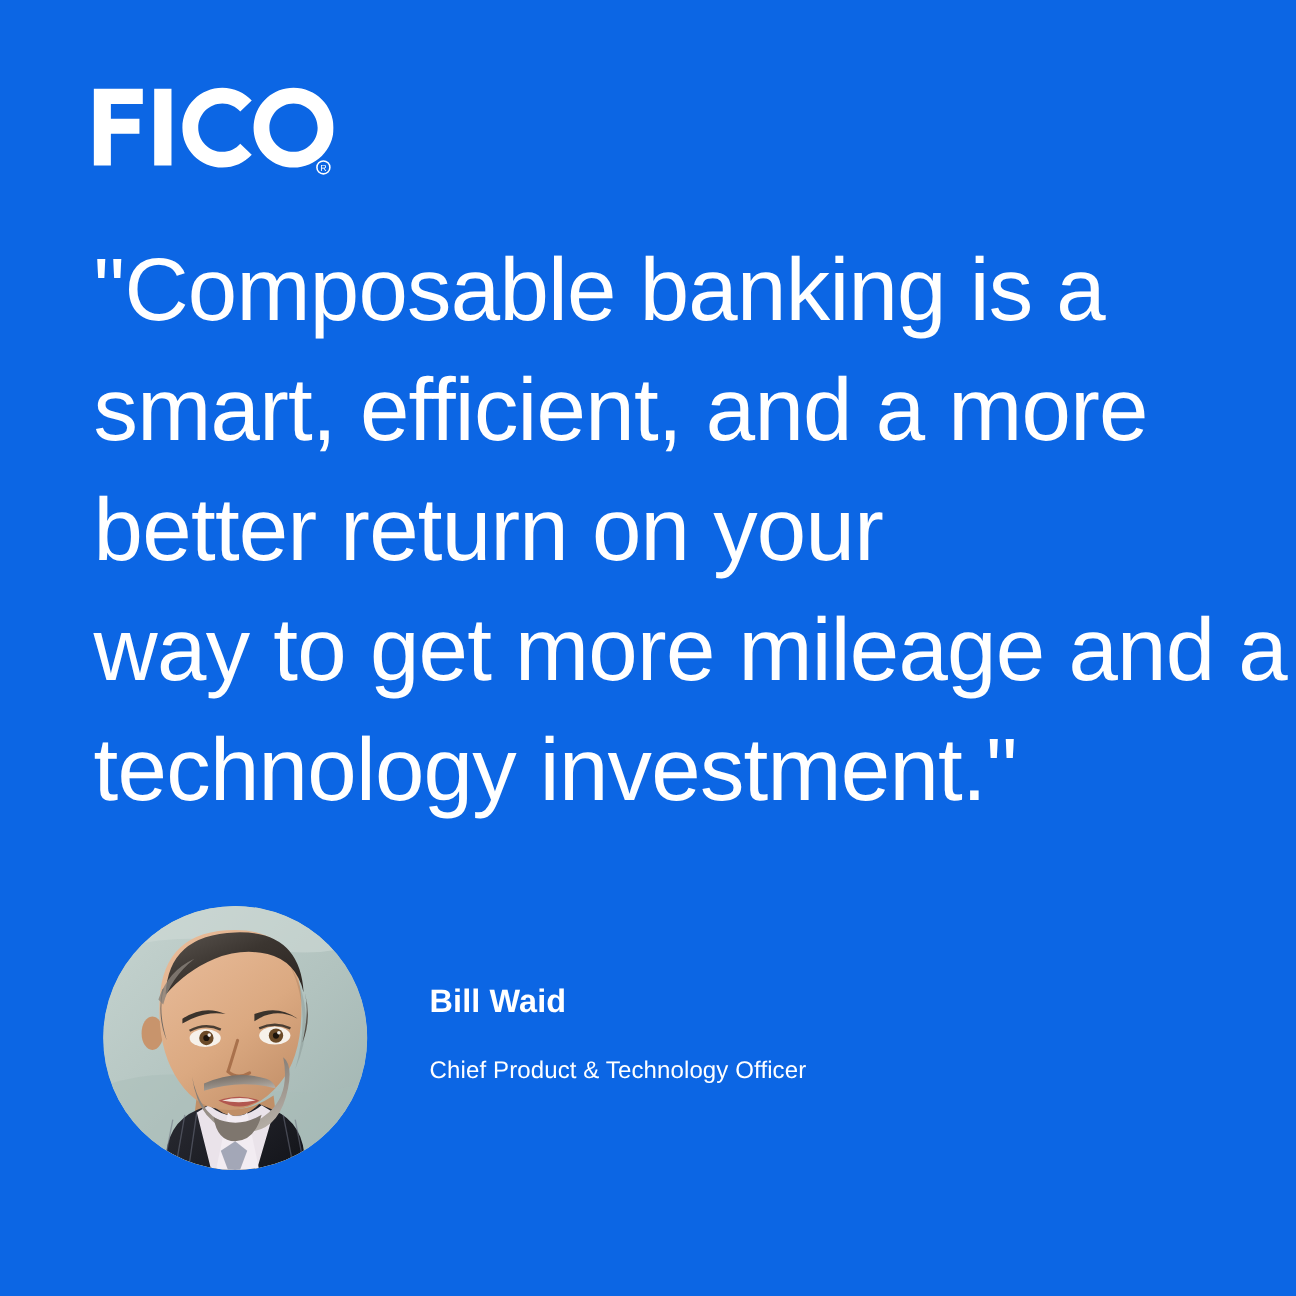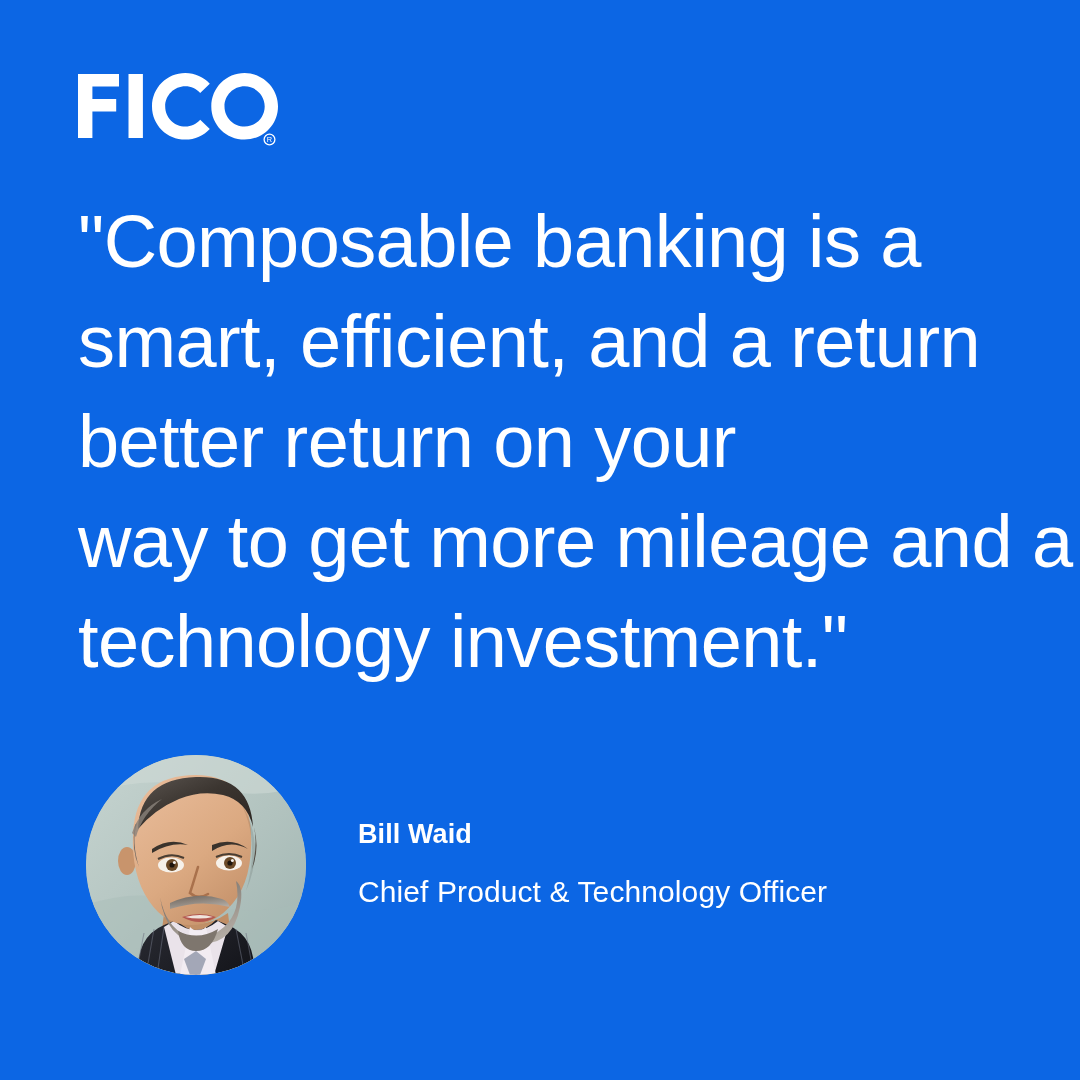--- a/index.html
+++ b/index.html
@@ -82,21 +82,21 @@
   .person-name {
     color: #ffffff;
     font-size: 27px;
     font-weight: bold;
     letter-spacing: 0.1px;
     line-height: 34px;
     white-space: nowrap;
   }
   .person-title {
     color: #ffffff;
-    font-size: 30px;
+    font-size: 20px;
     font-weight: 500;
     letter-spacing: 0.1px;
     line-height: 34px;
     margin-top: 24px;
     white-space: nowrap;
   }
 </style>
 </head>
 <body>
 
@@ -117,21 +117,21 @@
 
       <g>
         <circle cx="191.5" cy="67.5" r="5.4" fill="none" stroke="#ffffff" stroke-width="1.3"></circle>
         <text x="191.5" y="70.4" text-anchor="middle" font-family="Liberation Sans, sans-serif" font-size="7.4" fill="#ffffff">R</text>
       </g>
     </svg>
   </div>
 
   <div class="quote-block">
     <div class="quote-line">"Composable banking is a</div>
-    <div class="quote-line">smart, efficient, and a return</div>
+    <div class="quote-line">smart, efficient, and a more</div>
     <div class="quote-line">better return on your</div>
     <div class="quote-line">way to get more mileage and a</div>
     <div class="quote-line">technology investment."</div>
   </div>
 
   <div class="attribution">
 
     <div class="avatar">
       <svg viewBox="0 0 220 220" xmlns="http://www.w3.org/2000/svg" aria-label="Headshot">
         <defs>

